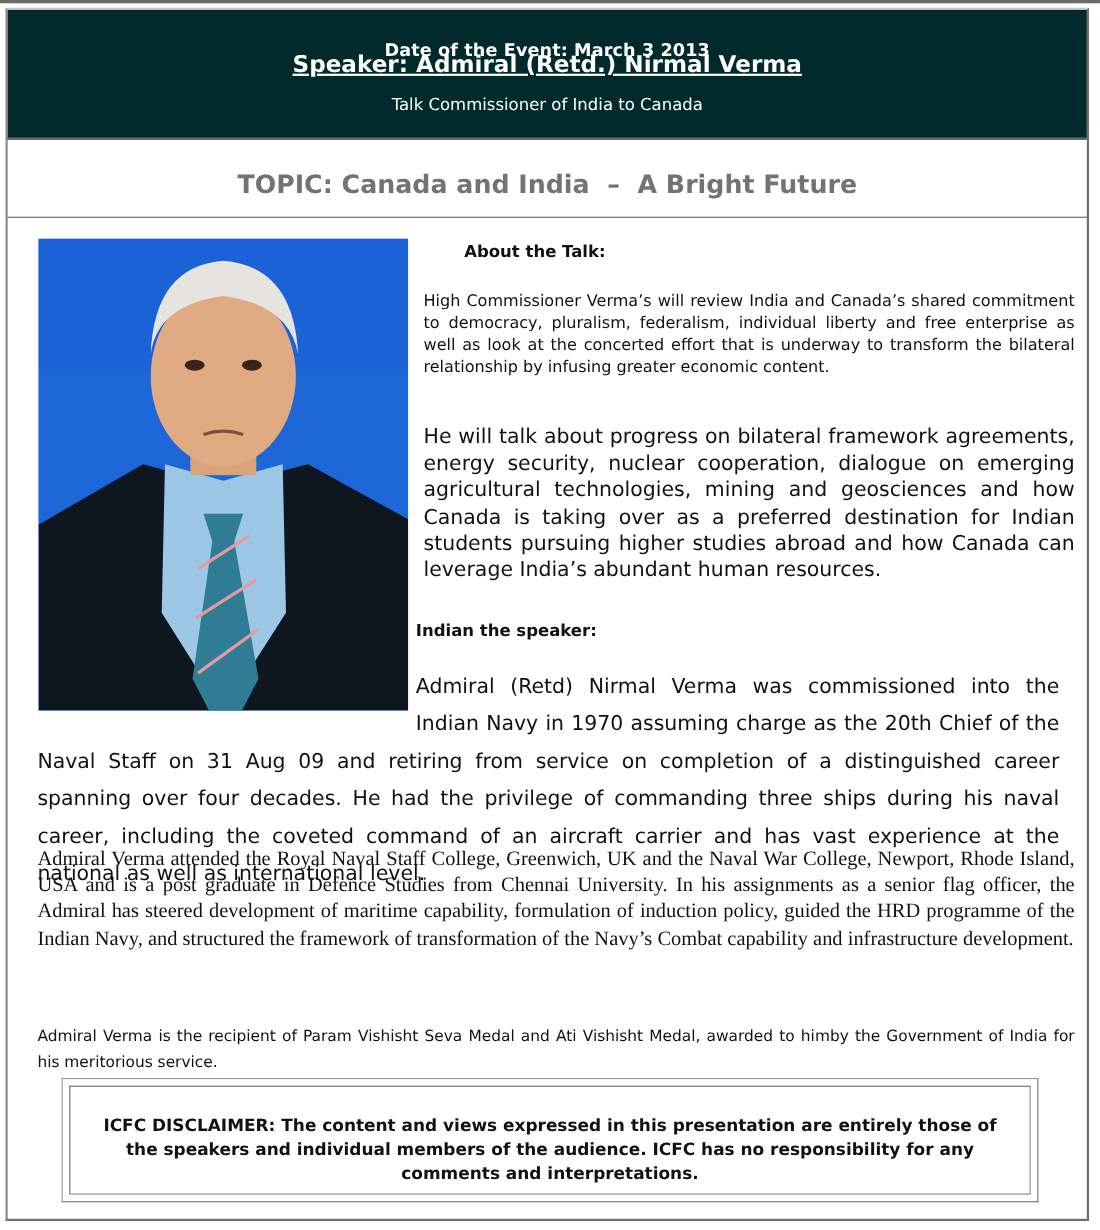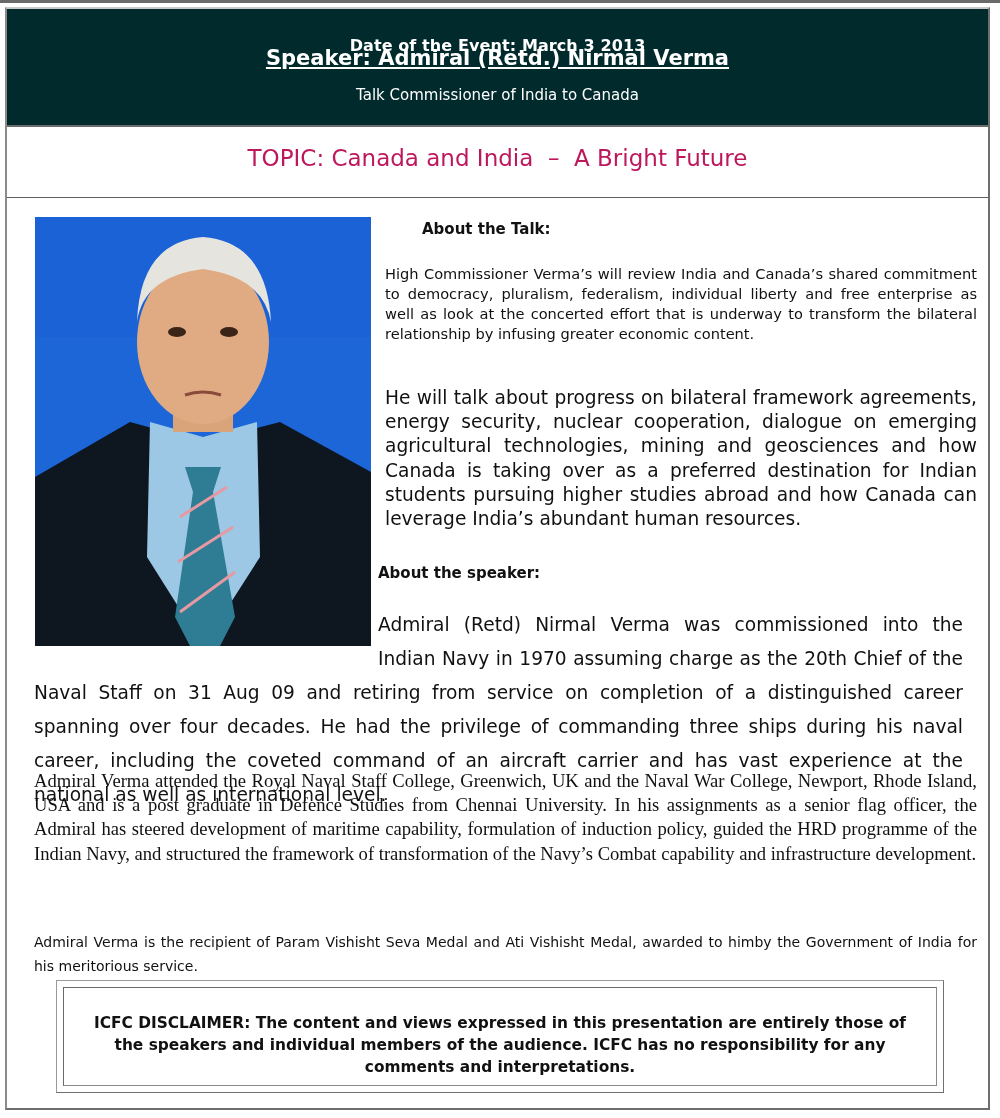--- a/index.html
+++ b/index.html
@@ -8,21 +8,21 @@
   .topline { position: absolute; left: 0; top: 0; width: 1000px; height: 3px; background: #6a6a6a; }
   .frame { position: absolute; left: 5px; top: 7px; width: 985px; height: 1103px;
            border: 2px solid #6e6e6e; border-top-color: #c9c9c9; border-left-color: #8a8a8a; box-sizing: border-box; }
   .header { position: absolute; left: 0; top: 0; width: 100%; height: 116px;
             background: #002a2b; border-bottom: 2px solid #6b6b6b; text-align: center; color: #fff; }
   .header .date { position: absolute; top: 27px; width: 100%; font-size: 16px; font-weight: bold; letter-spacing: 0.1px; }
   .header .speaker { position: absolute; top: 37px; width: 100%; font-size: 21px; font-weight: bold; text-decoration: underline; }
   .header .role { position: absolute; top: 77px; width: 100%; font-size: 15px; }
   .topic { position: absolute; left: 0; top: 118px; width: 100%; height: 70px;
            border-bottom: 1.5px solid #5f5f5f; text-align: center; }
-  .topic span { display: block; padding-top: 18px; color: #be185d; font-weight: normal; font-size: 23px; white-space: pre; }
+  .topic span { display: block; padding-top: 28px; color: #737373; font-weight: bold; font-size: 23px; white-space: pre; }
   .photo { position: absolute; left: 28px; top: 208px; width: 336px; height: 429px; overflow: hidden;
            background: #1c66d8; }
   .content { position: absolute; left: 20px; top: 205px; width: 943px; }
   .content p { margin: 7px; text-align: justify; }
   .h-talk { position: absolute; left: 351px; top: 6px; font-size: 15px; font-weight: bold; margin-left: 44px; }
   .p-talk { position: absolute; left: 351px; top: 43px; width: 592px; font-size: 14.6px; line-height: 20px; }
   .p-talk2 { position: absolute; left: 351px; top: 165px; width: 592px; font-size: 18.6px; line-height: 24.2px; }
   .h-speaker { position: absolute; left: 351px; top: 350px; font-size: 15px; font-weight: bold; }
   .p-bio1 { position: absolute; left: 0; top: 387px; width: 943px; font-size: 18.6px; line-height: 34px; }
   .p-bio1 .float-spacer { float: left; width: 351px; height: 72px; }
@@ -76,21 +76,21 @@
 
       <path d="M150 178 Q168 172 186 178" stroke="#8a4a3a" stroke-width="3" fill="none"></path>
     </svg>
   </div>
 
   <div class="content">
     <div class="h-talk">About the Talk:</div>
     <p class="p-talk">High Commissioner Verma’s will review India and Canada’s shared commitment to democracy, pluralism, federalism, individual liberty and free enterprise as well as look at the concerted effort that is underway to transform the bilateral relationship by infusing greater economic content.</p>
     <p class="p-talk2">He will talk about progress on bilateral framework agreements, energy security, nuclear cooperation, dialogue on emerging agricultural   technologies, mining and geosciences and how Canada is taking over as a preferred destination for Indian students pursuing higher studies abroad and how Canada can leverage India’s abundant human resources.</p>
 
-    <div class="h-speaker">About the speaker:</div>
+    <div class="h-speaker">Indian the speaker:</div>
     <div class="p-bio1">
       <div class="float-spacer"></div>
       <p>Admiral (Retd) Nirmal Verma was commissioned into the Indian Navy in 1970 assuming charge as the 20th Chief of the Naval Staff on 31 Aug 09 and retiring from service on completion of a distinguished career spanning over four decades.  He had the privilege of commanding three ships during his naval career, including the coveted command of an aircraft carrier and has vast experience at the national as well as international level.</p>
     </div>
     <p class="p-bio2">Admiral Verma attended the Royal Naval Staff College, Greenwich, UK and the Naval War College, Newport, Rhode Island, USA and is a post graduate in Defence Studies from Chennai University.  In his assignments as a senior flag officer, the Admiral has steered development of maritime capability, formulation of induction policy, guided the HRD programme of the Indian Navy, and structured the framework of transformation of the Navy’s Combat capability and infrastructure development.</p>
     <p class="p-bio3">Admiral Verma is the recipient of Param Vishisht Seva Medal and Ati Vishisht Medal, awarded to himby the Government of India for his meritorious service.</p>
   </div>
 
   <div class="disclaimer">
     <div class="inner">

